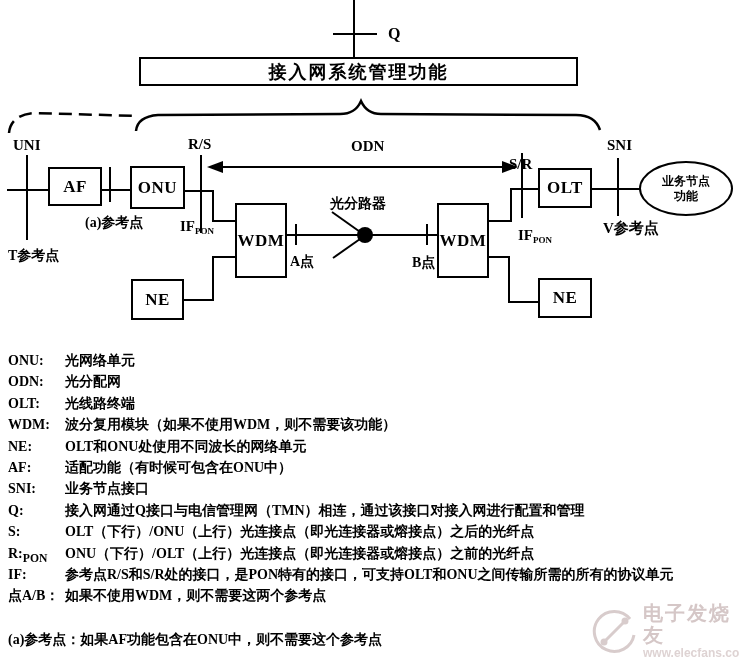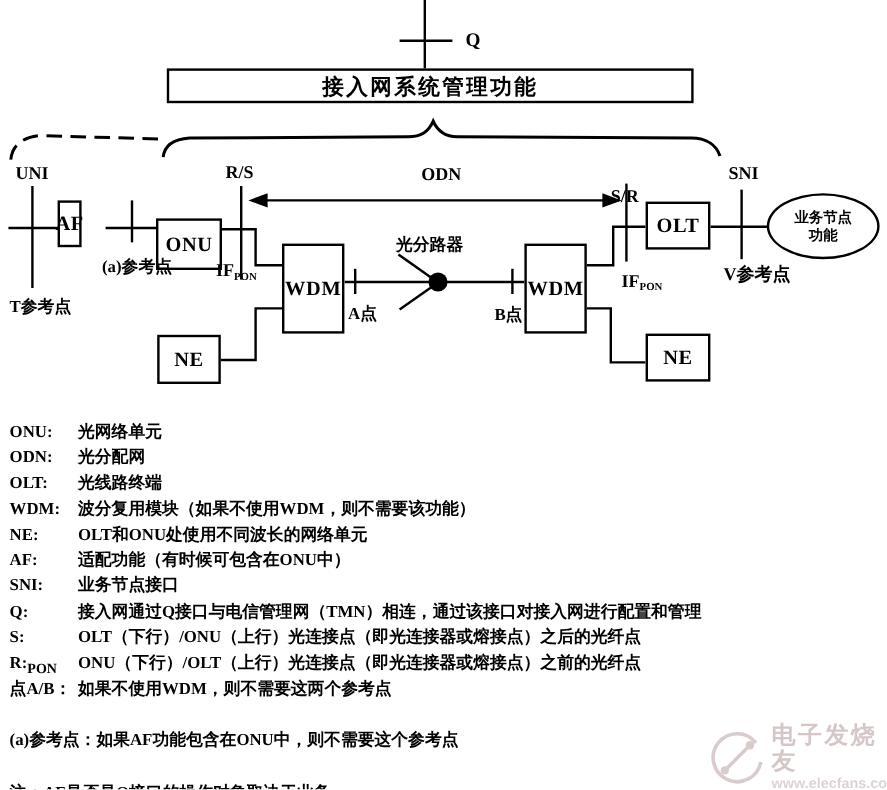--- a/index.html
+++ b/index.html
@@ -76,22 +76,22 @@
       <path d="M9 133 C10 121 19 114 34 113 L138 116" stroke-dasharray="13 7"></path>
     </g>
     <g fill="#000" stroke="none">
       <polygon points="207,167 223,161 223,173"></polygon>
       <polygon points="518,167 502,161 502,173"></polygon>
       <circle cx="365" cy="235" r="8"></circle>
     </g>
   </svg>
 
   <div class="mgmt">接入网系统管理功能</div>
-  <div class="box" style="left:48px;top:167px;width:20px;height:39px;">AF</div>
-  <div class="box" style="left:130px;top:166px;width:55px;height:43px;margin-top:16px;">ONU</div>
+  <div class="box" style="left:48px;top:167px;width:54px;height:39px;">AF</div>
+  <div class="box" style="left:130px;top:166px;width:55px;height:43px;">ONU</div>
   <div class="box" style="left:235px;top:203px;width:52px;height:75px;">WDM</div>
   <div class="box" style="left:437px;top:203px;width:52px;height:75px;">WDM</div>
   <div class="box" style="left:131px;top:279px;width:53px;height:41px;">NE</div>
   <div class="box" style="left:538px;top:278px;width:54px;height:40px;">NE</div>
   <div class="box" style="left:538px;top:168px;width:54px;height:40px;">OLT</div>
   <div class="ellipse">
     <span>业务节点</span>
     <span>功能</span>
   </div>
 
@@ -149,20 +149,24 @@
     </div>
     <div class="lrow">
       <span class="lterm">S:</span>
       <span class="ldef">OLT（下行）/ONU（上行）光连接点（即光连接器或熔接点）之后的光纤点</span>
     </div>
     <div class="lrow">
       <span class="lterm"><span>R:</span><sub>PON</sub></span>
       <span class="ldef">ONU（下行）/OLT（上行）光连接点（即光连接器或熔接点）之前的光纤点</span>
     </div>
     <div class="lrow">
+      <span class="lterm">IF:</span>
+      <span class="ldef">参考点R/S和S/R处的接口，是PON特有的接口，可支持OLT和ONU之间传输所需的所有的协议单元</span>
+    </div>
+    <div class="lrow">
       <span class="lterm">点A/B：</span>
       <span class="ldef">如果不使用WDM，则不需要这两个参考点</span>
     </div>
     <div class="lrow plain">(a)参考点：如果AF功能包含在ONU中，则不需要这个参考点</div>
     <div class="lrow plain">注：AF是否是Q接口的操作对象取决于业务。</div>
   </div>
 
   <div class="watermark">
     <svg class="wm-logo" width="46" height="50" viewBox="0 0 46 50">
       <g stroke="#d8cccc" stroke-width="3" fill="none">

